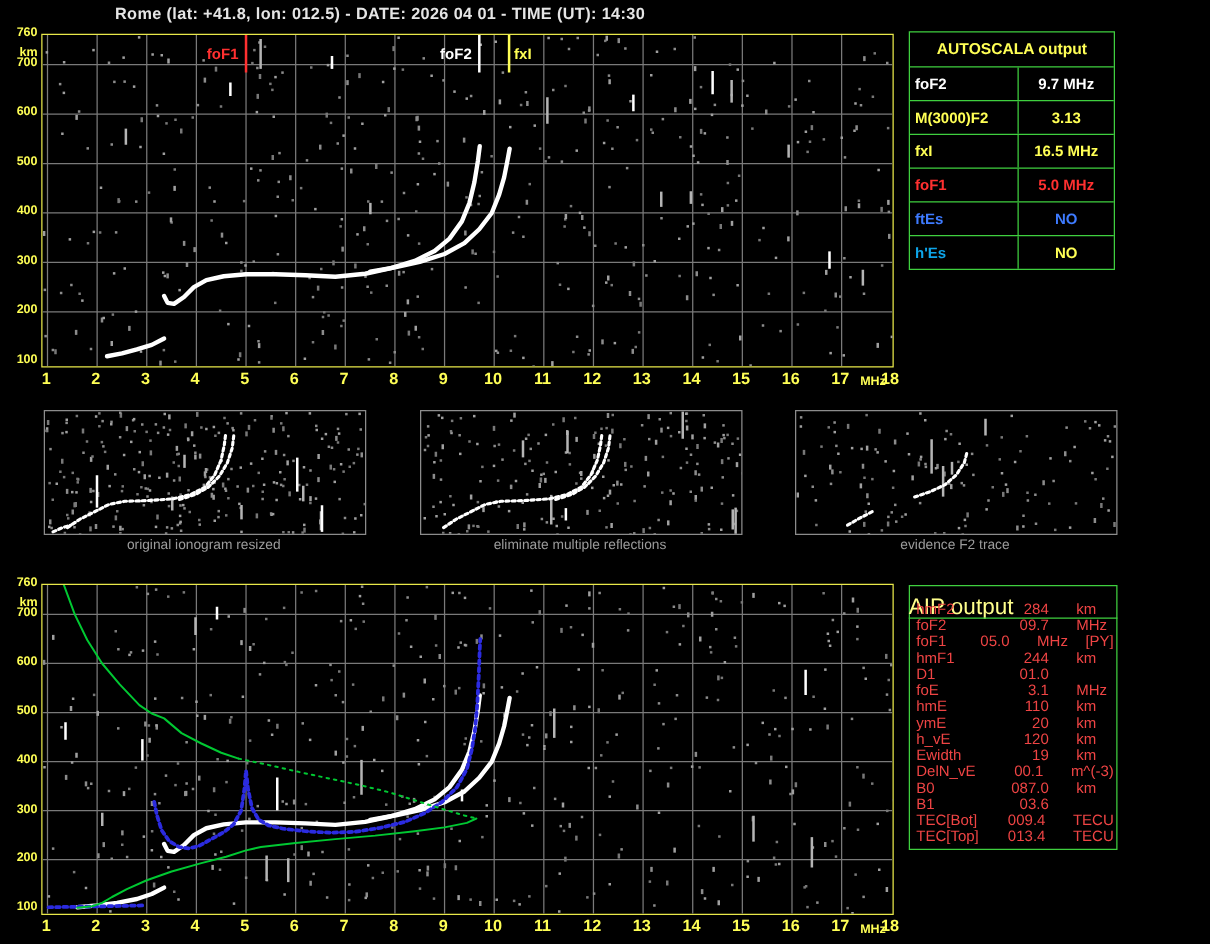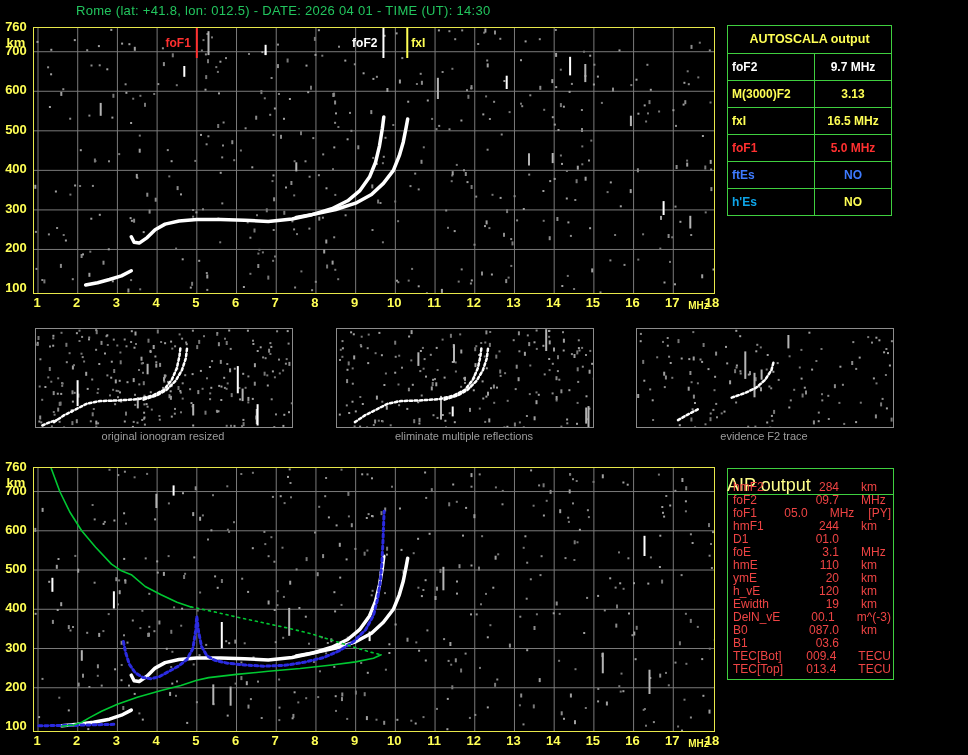--- a/index.html
+++ b/index.html
@@ -1,21 +1,21 @@
 <!DOCTYPE html>
 <html><head>
 <meta charset="utf-8">
 <style>
   html,body{margin:0;padding:0;background:#000;}
   body{font-family:"Liberation Sans",sans-serif;}
   #stage{position:relative;width:968px;height:755px;background:#000;overflow:hidden;}
-  .title{position:absolute;left:76px;top:3px;color:#22c55e;font-size:13px;font-weight:normal;letter-spacing:.3px;white-space:nowrap;}
+  .title{position:absolute;left:92px;top:3px;color:#e5e5e5;font-size:13px;font-weight:bold;letter-spacing:.3px;white-space:nowrap;}
   .plot{position:absolute;background:#000;border:1px solid #E8E84A;box-sizing:content-box;}
   .plot svg{display:block;}
-  .ylab{position:absolute;width:28px;text-align:center;color:#FFFF55;font-weight:bold;font-size:13px;line-height:14px;}
+  .ylab{position:absolute;width:28px;text-align:right;color:#FFFF55;font-weight:bold;font-size:10px;line-height:14px;}
   .xlab{position:absolute;width:26px;text-align:center;color:#FFFF55;font-weight:bold;font-size:13px;line-height:14px;}
   .xunit{position:absolute;color:#FFFF55;font-weight:bold;font-size:10px;line-height:11px;}
   .marker-label{position:absolute;font-weight:bold;font-size:12px;line-height:13px;white-space:nowrap;}
   .panel{position:absolute;border:1px solid #8C8C8C;background:#000;}
   .caption{position:absolute;color:#9C9C9C;font-size:11px;text-align:center;}
   .as-table{position:absolute;left:727px;top:25px;width:163px;border:1px solid #3FCF3F;background:#000;}
   .as-title{height:27px;line-height:27px;text-align:center;color:#FFFF55;font-weight:bold;font-size:12.5px;}
   .as-row{display:flex;border-top:1px solid #3FCF3F;height:26px;line-height:26px;font-weight:bold;font-size:12px;}
   .as-row .c1{width:82px;padding-left:4px;border-right:1px solid #3FCF3F;overflow:hidden;white-space:nowrap;}
   .as-row .c2{flex:1;text-align:center;white-space:nowrap;}

